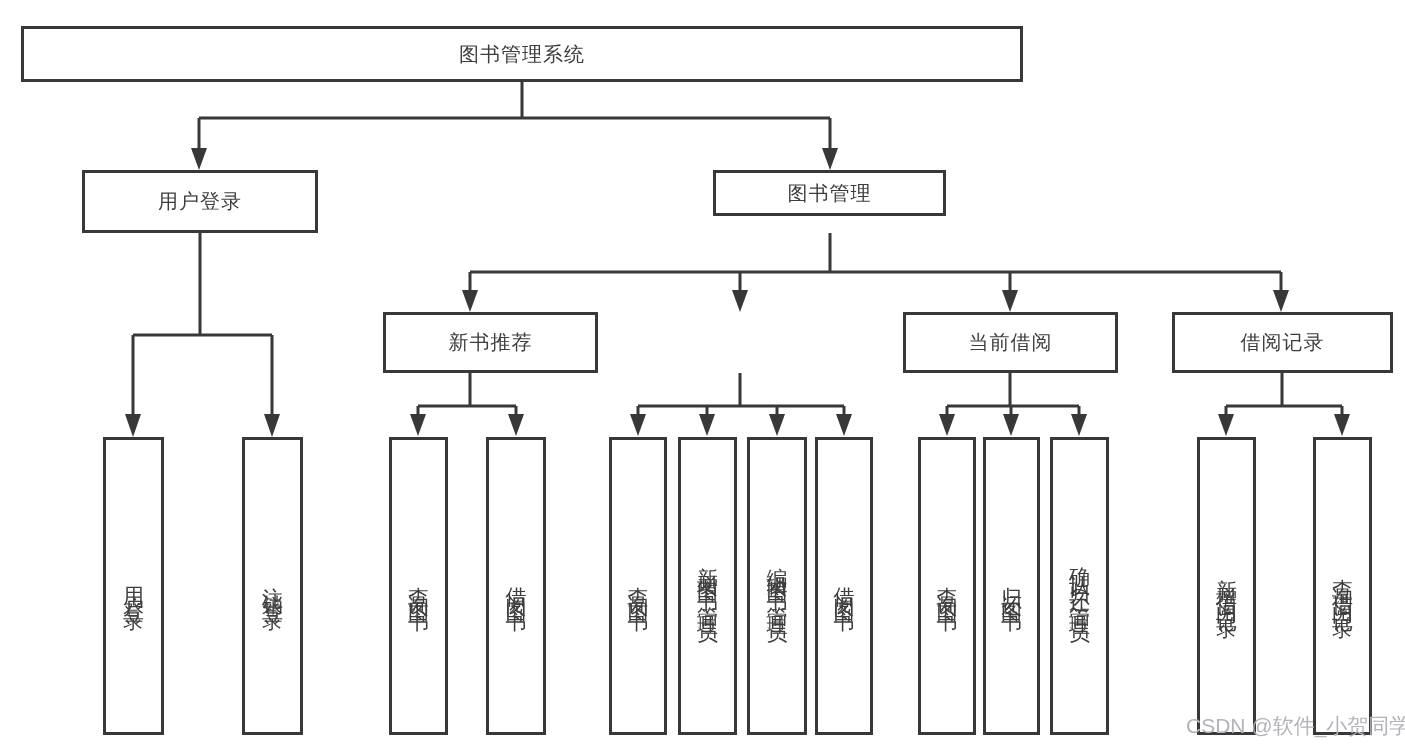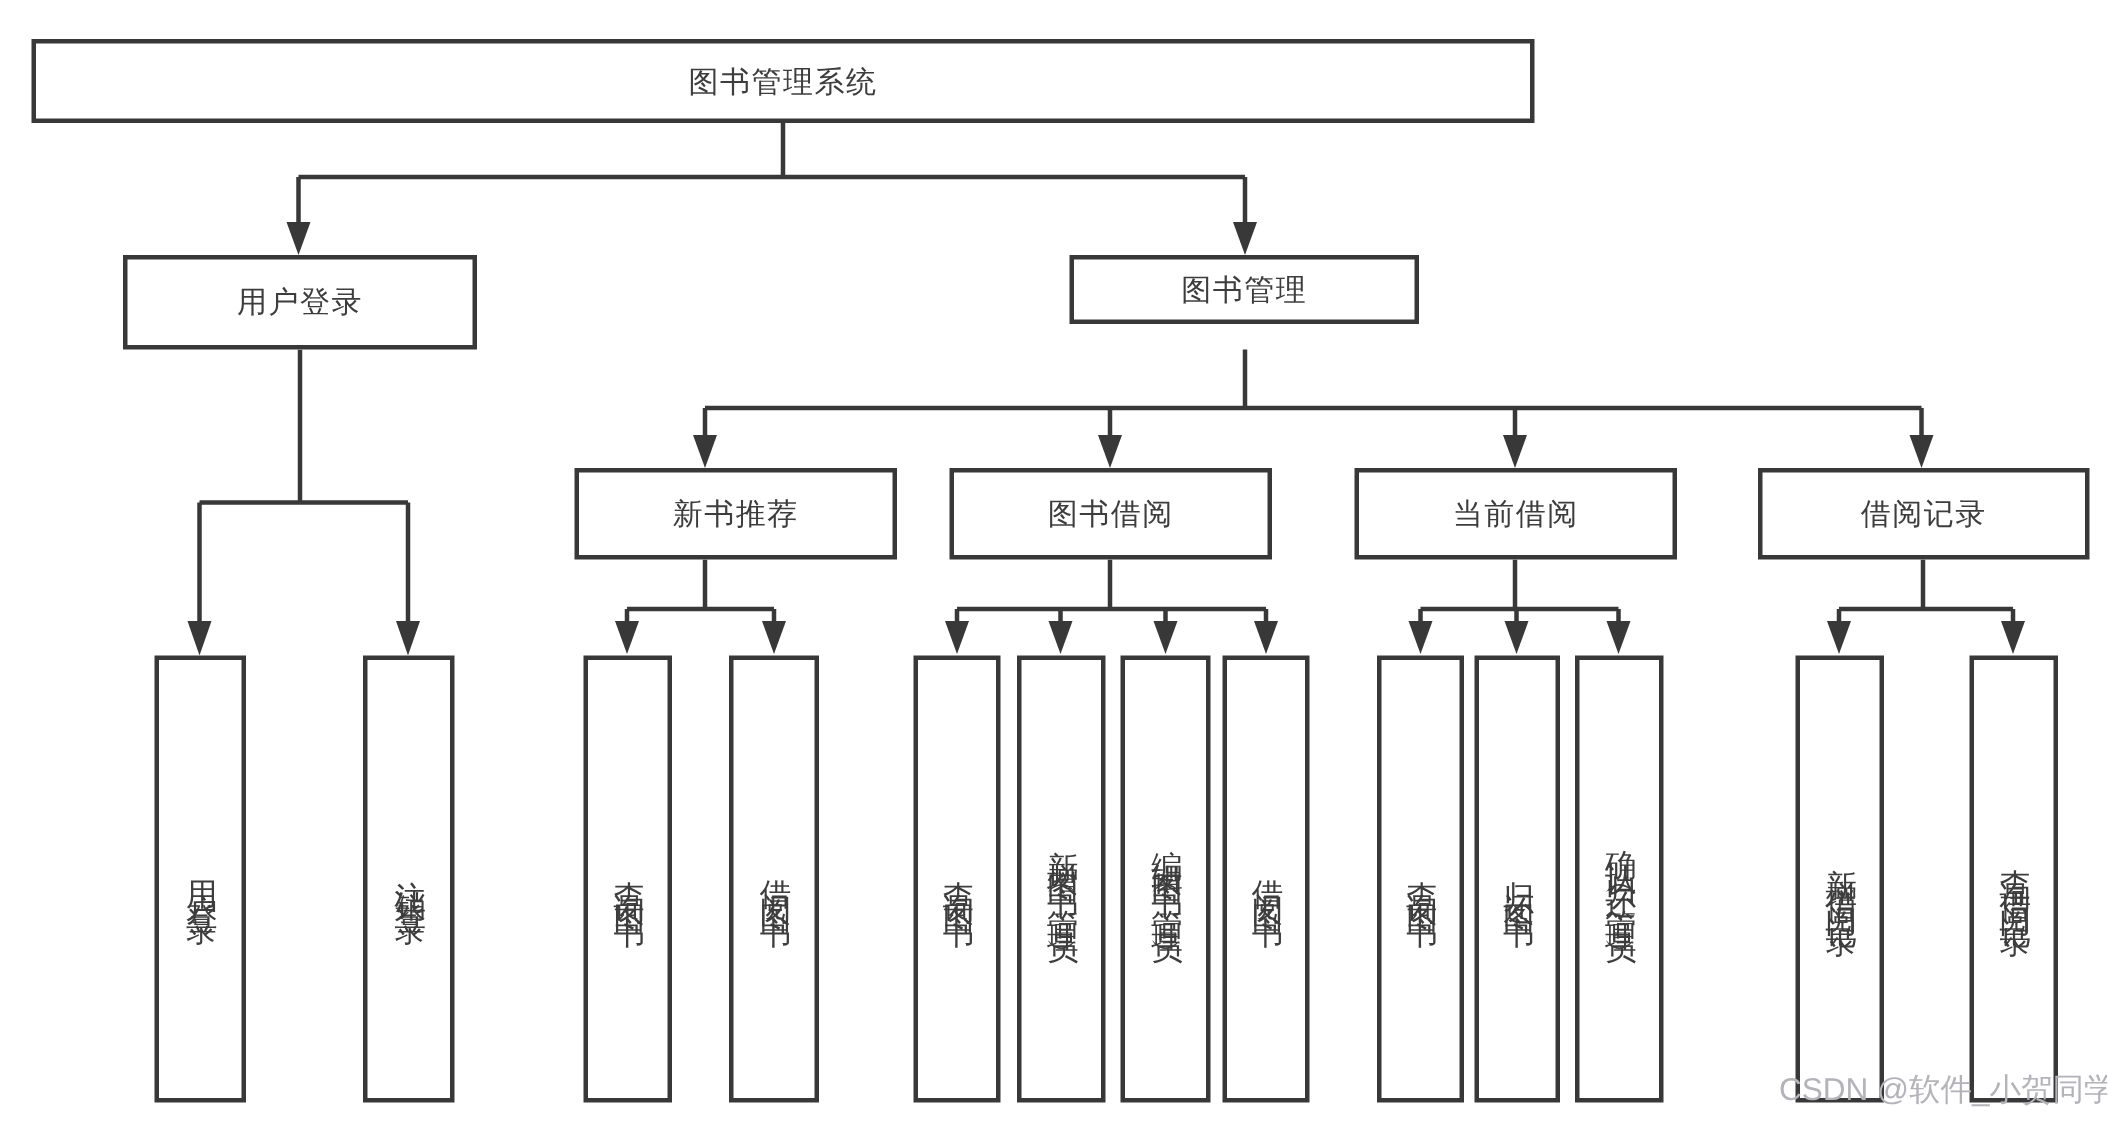--- a/index.html
+++ b/index.html
@@ -99,23 +99,20 @@
   <div class="node h-node" style="left:82px;top:170px;width:236px;height:63px;">
     <span>用户登录</span>
   </div>
   <div class="node h-node" style="left:713px;top:170px;width:233px;height:46px;">
     <span>图书管理</span>
   </div>
 
   <div class="node h-node" style="left:363px;top:312px;width:215px;height:61px;margin-left:20px;">
     <span>新书推荐</span>
   </div>
-  <div class="node h-node" style="left:633px;top:312px;width:215px;height:61px;">
-    <span>图书借阅</span>
-  </div>
   <div class="node h-node" style="left:903px;top:312px;width:215px;height:61px;">
     <span>当前借阅</span>
   </div>
   <div class="node h-node" style="left:1172px;top:312px;width:221px;height:61px;">
     <span>借阅记录</span>
   </div>
 
   <div class="node v-node" style="left:103px;width:61px;">
     <span>用户登录</span>
   </div>

